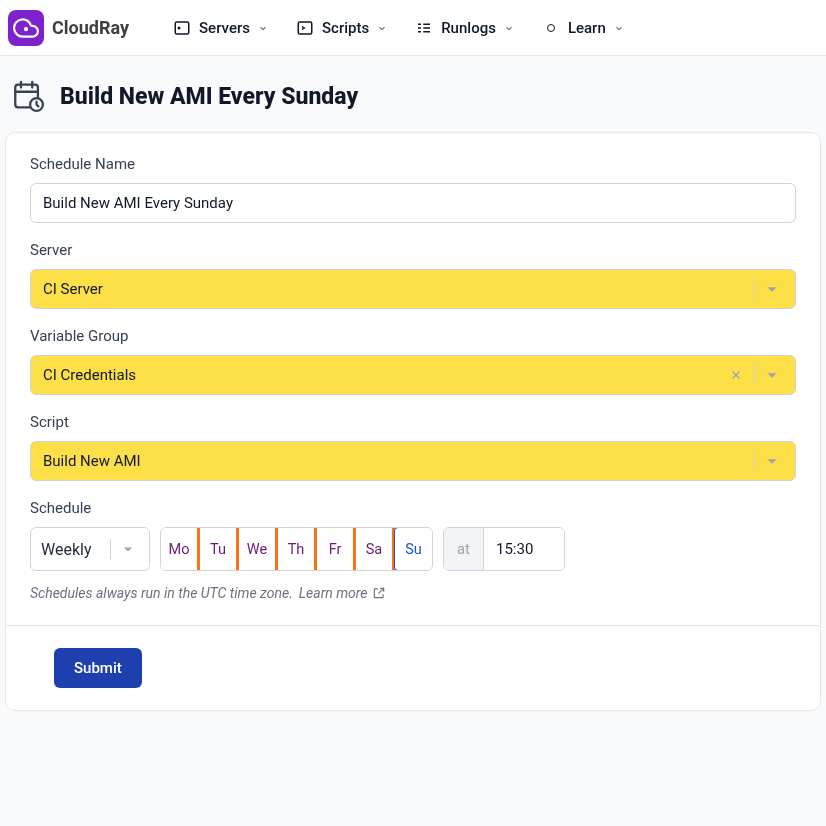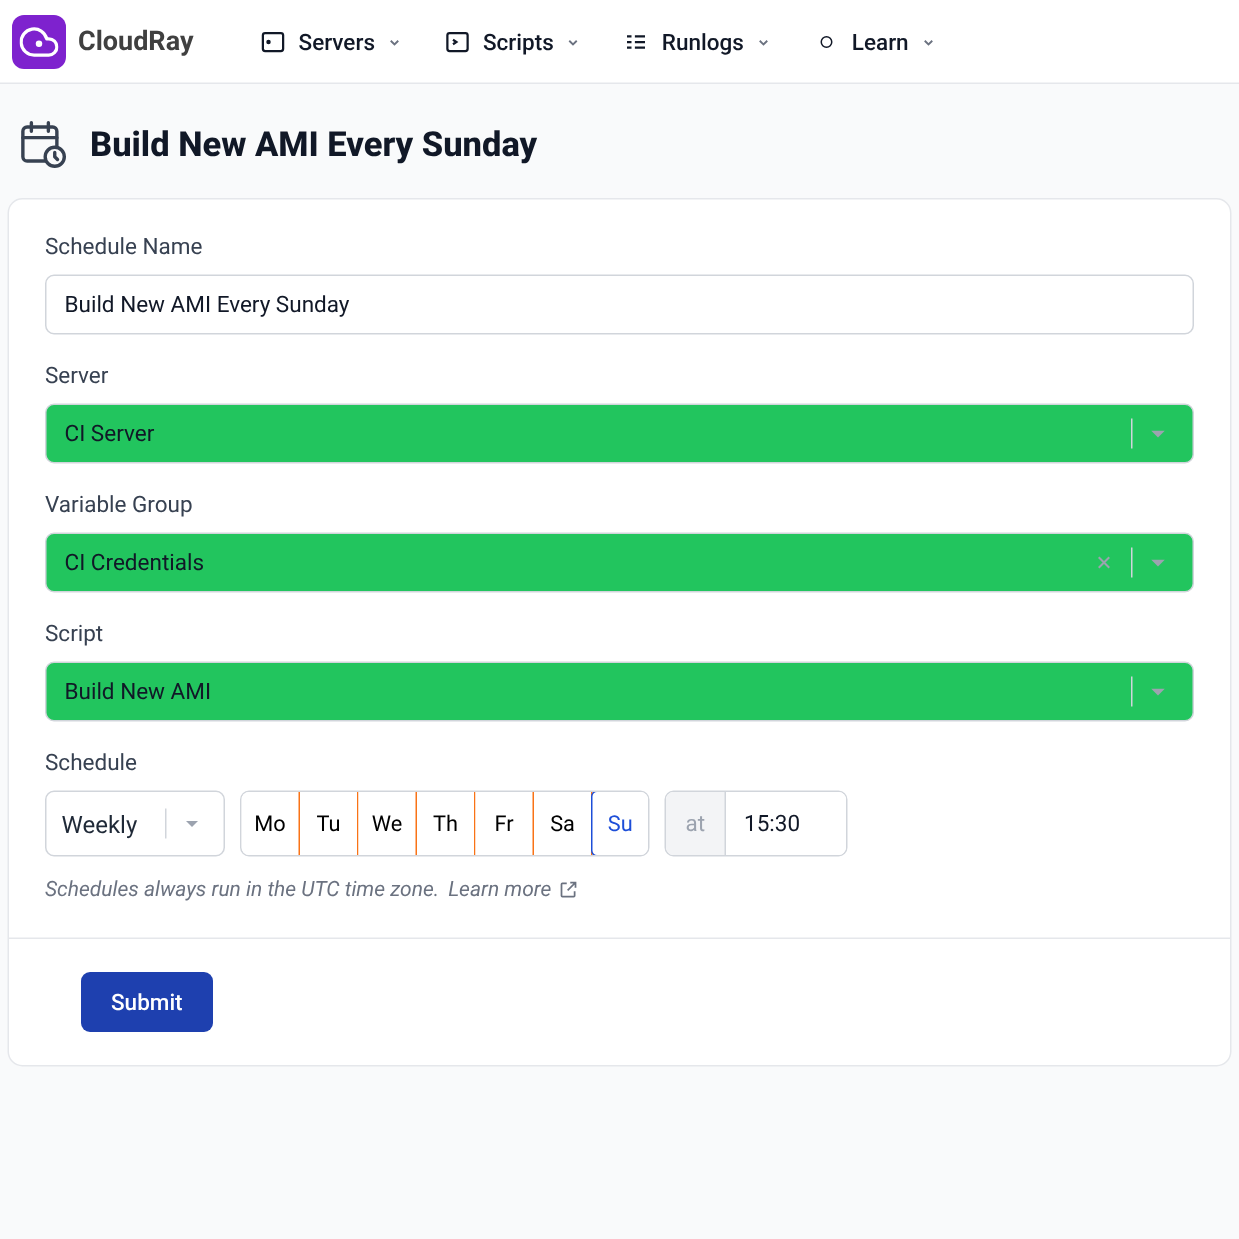--- a/index.html
+++ b/index.html
@@ -130,21 +130,21 @@
       font-family: inherit;
     }
     .select-box {
       width: 100%;
       height: 40px;
       border: 1px solid #d1d5db;
       border-radius: 6px;
       padding: 0 12px;
       font-size: 15px;
       color: #111827;
-      background: #22c55e;
+      background: #fde047;
       display: flex;
       align-items: center;
       cursor: pointer;
     }
     .select-value {
       flex: 1;
     }
     .select-sep {
       width: 1px;
       height: 20px;
@@ -192,24 +192,24 @@
       border-radius: 6px;
       overflow: hidden;
       height: 44px;
     }
     .day-btn {
       width: 39px;
       display: flex;
       align-items: center;
       justify-content: center;
       font-size: 14.5px;
-      color: #000000;
+      color: #701a75;
       background: #fff;
       cursor: pointer;
-      border-right: 1px solid #f97316;
+      border-right: 3px solid #f97316;
     }
     .day-btn:last-child {
       border-right: none;
     }
     .day-btn.active {
       border: 1.5px solid #1d4ed8;
       color: #1d4ed8;
       border-radius: 4px;
       margin: -1px;
       z-index: 1;

